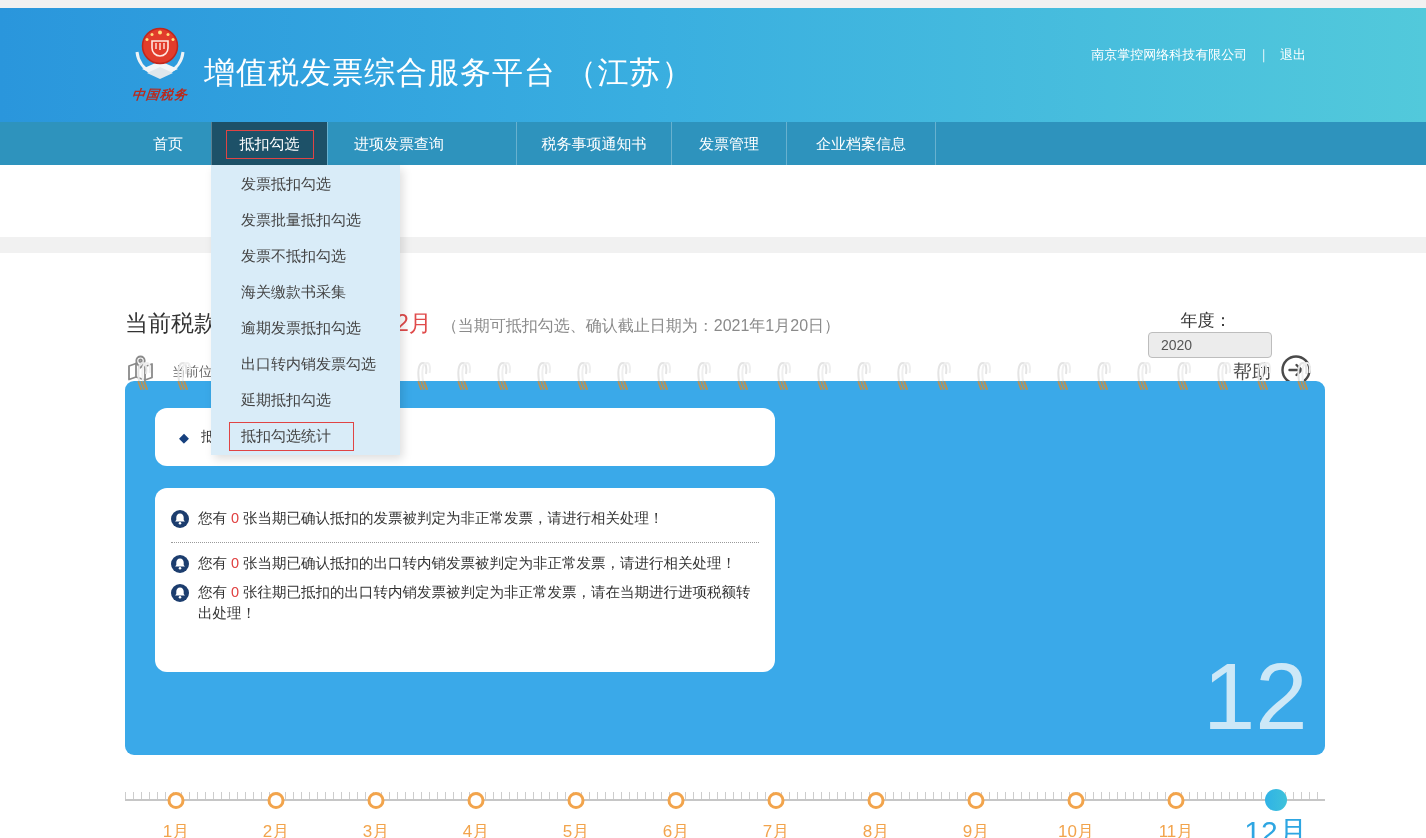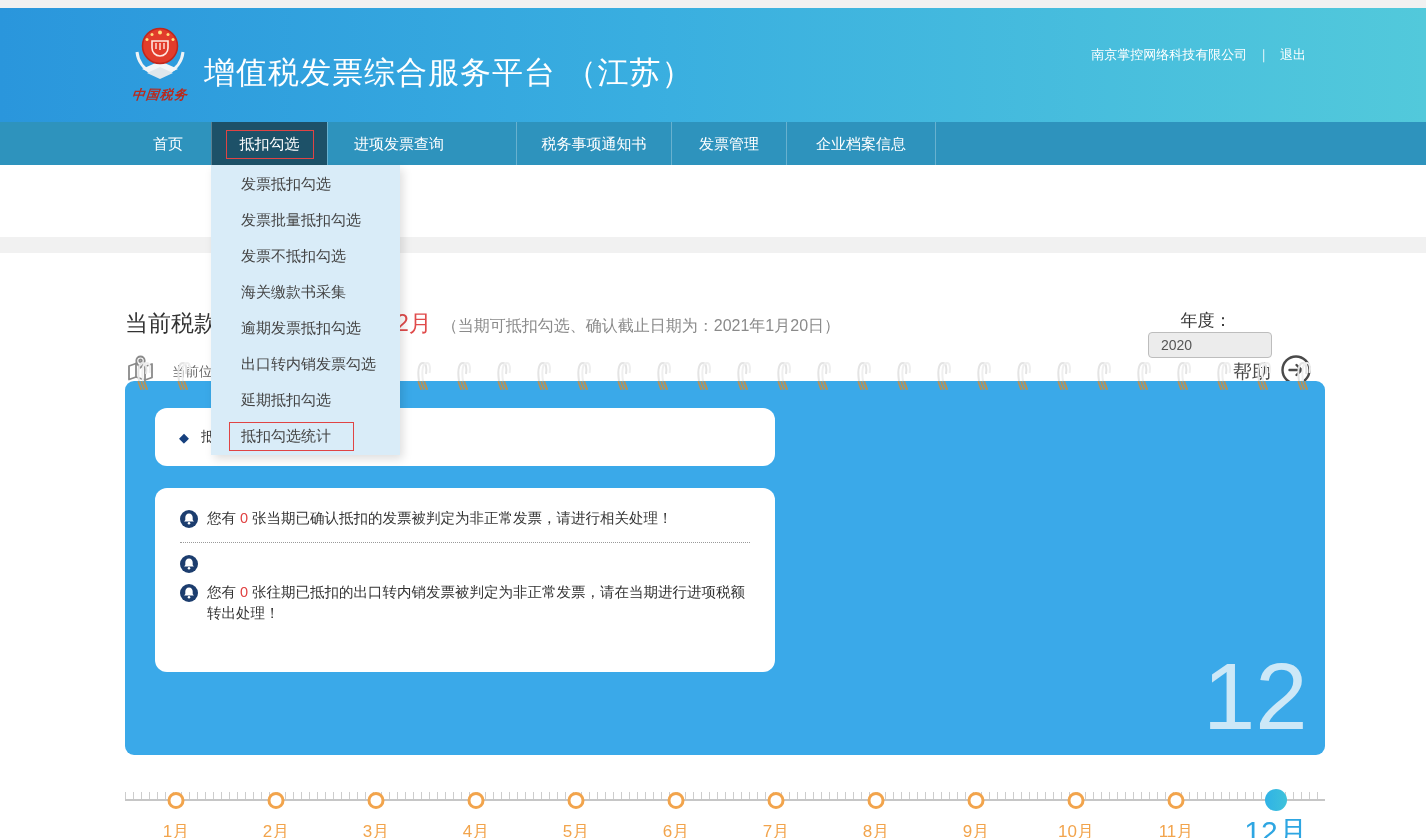--- a/index.html
+++ b/index.html
@@ -49,21 +49,21 @@
 
   
   .panel{left:125px;top:381px;width:1200px;height:374px;background:#3aa9e9;border-radius:9px;}
   .loops{left:125px;top:361px;width:1200px;height:34px;z-index:5;}
   .loop{position:absolute;top:0;width:16px;height:32px;}
   .card{background:#fff;border-radius:12px;z-index:2;}
   .card1{left:155px;top:408px;width:620px;height:58px;display:flex;align-items:center;
          padding-left:24px;box-sizing:border-box;}
   .diamond{color:#16407e;font-size:13px;margin-right:12px;}
   .card1-label{font-size:14px;color:#333;}
-  .card2{left:155px;top:488px;width:620px;height:184px;padding:15px 25px;box-sizing:border-box;}
+  .card2{left:155px;top:488px;width:620px;height:184px;padding:15px 16px;box-sizing:border-box;}
   .alert-row{display:flex;align-items:flex-start;margin:5px 0;}
   .bell{flex:0 0 18px;margin:2px 9px 0 0;}
   .alert-text{font-size:14.5px;color:#333;line-height:21px;}
   .alert-text .red{color:#e04040;padding:0 4px;}
   .dotted{border-top:1px dotted #9a9a9a;margin:10px 0;}
   .big-month{left:1203px;top:650px;font-size:94px;line-height:1;color:#cde8f7;font-weight:400;z-index:1;}
 
   
   .dropdown{left:211px;top:165px;width:189px;height:290px;background:#d9ecf8;z-index:50;
             box-shadow:3px 4px 9px rgba(0,0,0,.13);padding-top:1px;box-sizing:border-box;}
@@ -328,20 +328,21 @@
           </svg></span>
         <span class="alert-text"><span>您有</span><span class="red">0</span><span>张当期已确认抵扣的发票被判定为非正常发票，请进行相关处理！</span></span>
       </div>
       <div class="dotted"></div>
       <div class="alert-row">
         <span class="bell"><svg width="18" height="18" viewBox="0 0 18 18">
             <circle cx="9" cy="9" r="9" fill="#1c3d6e"></circle>
             <path d="M9 3.4c-2.3 0-3.7 1.7-3.7 4v2.6L4.1 11.6h9.8l-1.2-1.6V7.4c0-2.3-1.4-4-3.7-4z" fill="#fff"></path>
             <circle cx="9" cy="13.2" r="1.25" fill="#fff"></circle>
           </svg></span>
+        <span class="alert-text"><span>您有</span><span class="red">0</span><span>张当期已确认抵扣的出口转内销发票被判定为非正常发票，请进行相关处理！</span></span>
       </div>
       <div class="alert-row">
         <span class="bell"><svg width="18" height="18" viewBox="0 0 18 18">
             <circle cx="9" cy="9" r="9" fill="#1c3d6e"></circle>
             <path d="M9 3.4c-2.3 0-3.7 1.7-3.7 4v2.6L4.1 11.6h9.8l-1.2-1.6V7.4c0-2.3-1.4-4-3.7-4z" fill="#fff"></path>
             <circle cx="9" cy="13.2" r="1.25" fill="#fff"></circle>
           </svg></span>
         <span class="alert-text"><span>您有</span><span class="red">0</span><span>张往期已抵扣的出口转内销发票被判定为非正常发票，请在当期进行进项税额转出处理！</span></span>
       </div>
     </div>

